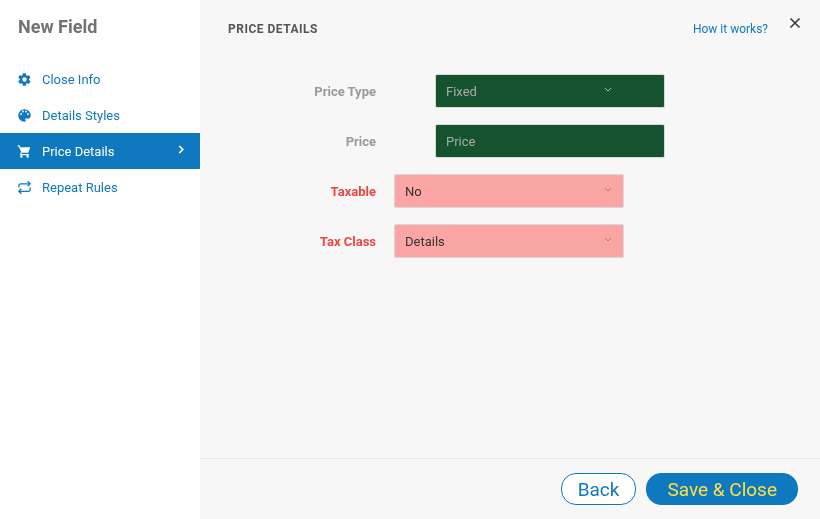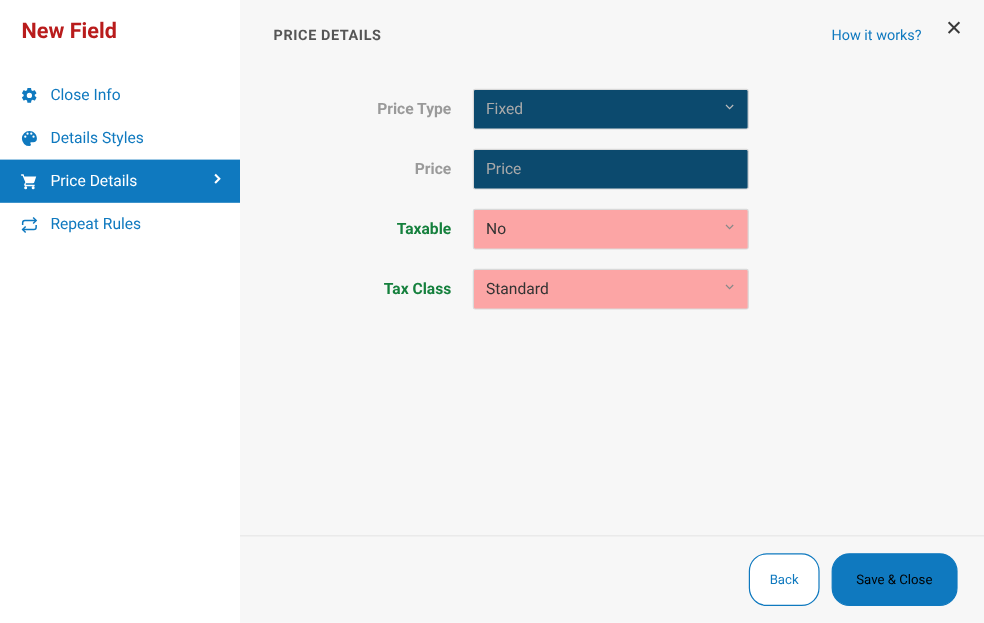--- a/index.html
+++ b/index.html
@@ -15,21 +15,21 @@
     }
     .sidebar {
       width: 200px;
       background: #fff;
       padding-top: 16px;
       flex-shrink: 0;
     }
     .sidebar-title {
       font-size: 18px;
       font-weight: 700;
-      color: #b91c1c;
+      color: #737373;
       padding: 0 18px 24px 18px;
     }
     .sidebar-item {
       display: flex;
       align-items: center;
       padding: 10px 16px 10px 16px;
       color: #0f79bf;
       cursor: pointer;
       gap: 10px;
       font-size: 13px;
@@ -97,21 +97,21 @@
       display: flex;
       align-items: center;
       margin-bottom: 16px;
       gap: 18px;
     }
     .form-label {
       width: 148px;
       text-align: right;
       font-weight: 700;
       font-size: 13px;
-      color: #15803d;
+      color: #ef4444;
     }
     .form-label.disabled {
       color: #9a9a9a;
     }
     .control {
       width: 230px;
       position: relative;
     }
     .select, .text-input {
       width: 100%;
@@ -125,23 +125,24 @@
       display: flex;
       align-items: center;
       cursor: pointer;
       font-family: inherit;
     }
     .text-input {
       cursor: text;
       padding: 0 10px;
     }
     .select.disabled, .text-input.disabled {
-      background: #0c4a6e;
+      background: #14532d;
       color: #aaa;
       cursor: not-allowed;
+      margin-left: 41px;
     }
     .text-input::placeholder { color: #aaa; }
     .select-caret {
       position: absolute;
       right: 10px;
       top: 50%;
       transform: translateY(-50%);
       color: #888;
       pointer-events: none;
     }
@@ -149,35 +150,35 @@
     .footer {
       display: flex;
       justify-content: flex-end;
       align-items: center;
       gap: 10px;
       padding: 14px 22px;
       border-top: 1px solid #e6e6e6;
       background: #f7f7f7;
     }
     .btn {
-      height: 44px;
+      height: 32px;
       padding: 0 16px;
       border-radius: 15px;
-      font-size: 11px;
+      font-size: 19px;
       cursor: pointer;
       display: flex;
       align-items: center;
       justify-content: center;
       border: 1px solid #0f79bf;
       background: #fff;
       color: #0f79bf;
     }
     .btn.primary {
       background: #0f79bf;
-      color: #000000;
+      color: #fde047;
       border-color: #0f79bf;
       padding: 0 20px;
     }
   </style>
 </head>
 <body>
 
 <div class="sidebar">
   <div class="sidebar-title">New Field</div>
 
@@ -269,21 +270,21 @@
           <svg viewBox="0 0 24 24" width="12" height="12" fill="none" stroke="currentColor" stroke-width="2">
               <path d="M6 9l6 6 6-6"></path>
             </svg>
         </span>
       </div>
     </div>
 
     <div class="form-row">
       <div class="form-label">Tax Class</div>
       <div class="control">
-        <div class="select">Standard</div>
+        <div class="select">Details</div>
         <span class="select-caret">
           <svg viewBox="0 0 24 24" width="12" height="12" fill="none" stroke="currentColor" stroke-width="2">
               <path d="M6 9l6 6 6-6"></path>
             </svg>
         </span>
       </div>
     </div>
   </div>
 
   <div class="footer">

